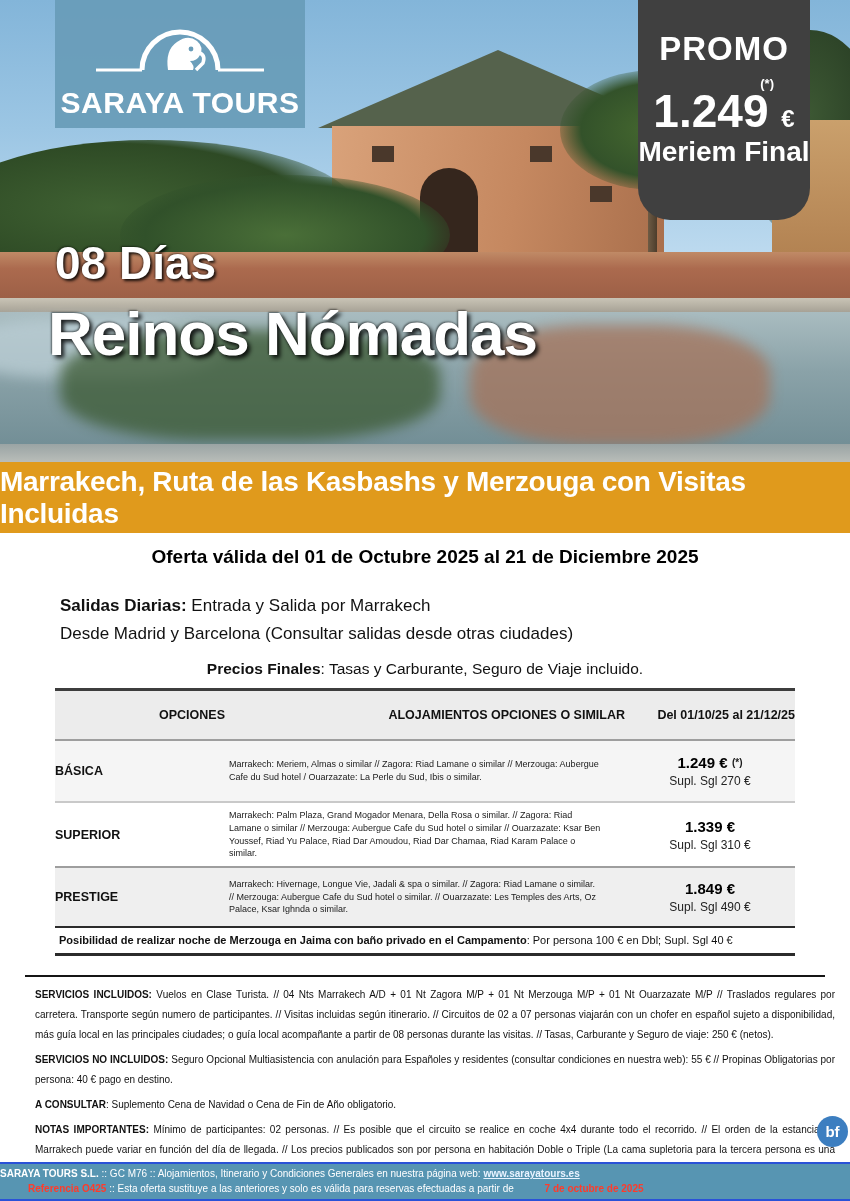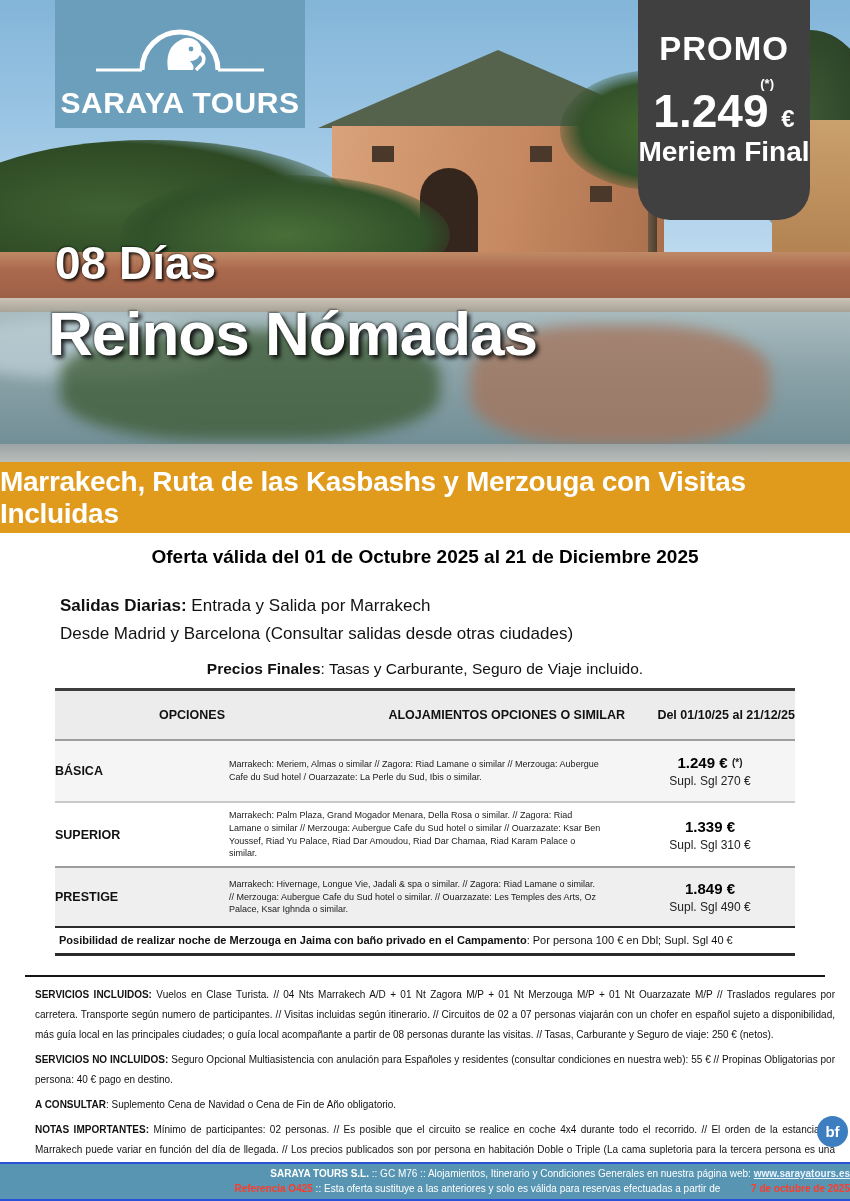--- a/index.html
+++ b/index.html
@@ -90,21 +90,21 @@
       text-align:justify;color:#111;margin-left:10px;}
   .fineprint p{margin:0 0 5px 0;}
   .fineprint b{font-weight:700;}
 
   .bf{position:absolute;left:817px;top:1116px;width:31px;height:31px;border-radius:50%;background:#3C7EC0;
       color:#fff;font-weight:700;font-size:15px;display:flex;align-items:center;justify-content:center;}
 
   
   .footer{position:absolute;left:0;top:1162px;width:850px;height:39px;box-sizing:border-box;background:#5795B2;
       border-top:2px solid #2A52D8;border-bottom:2px solid #2A52D8;color:#fff;font-size:10px;
-      display:flex;flex-direction:column;align-items:flex-end;justify-content:center;line-height:1.45;}
+      display:flex;flex-direction:column;align-items:flex-start;justify-content:center;line-height:1.45;}
   .footer b{font-weight:700;}
   .footer a{color:#e8f3ff;text-decoration:underline;font-weight:700;}
   .red{color:#FF3B2A;font-weight:700;margin-left:28px;}
 </style>
 </head>
 <body>
 
 <div class="page">
 
   <div class="hero">

